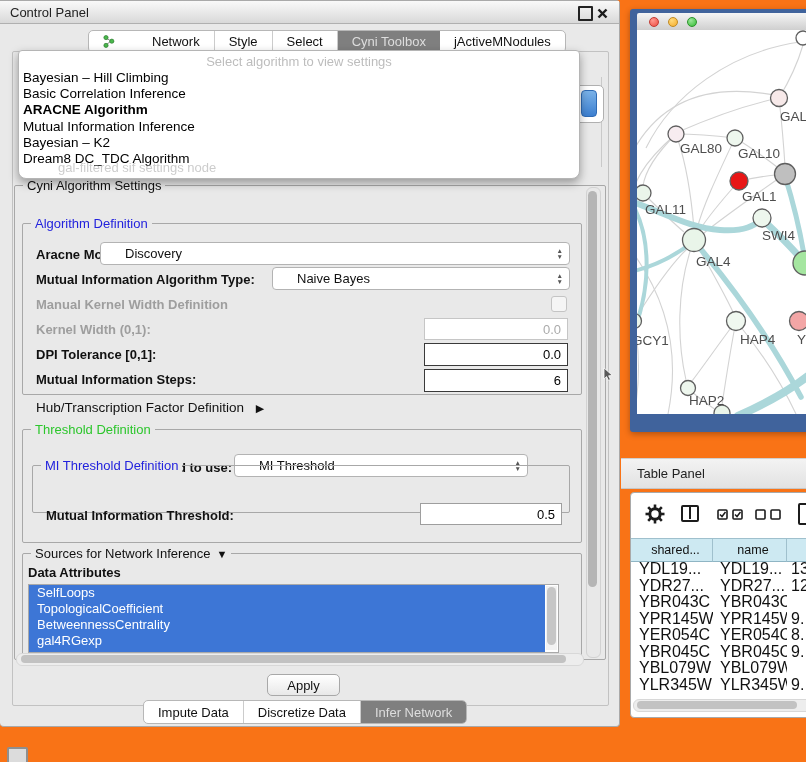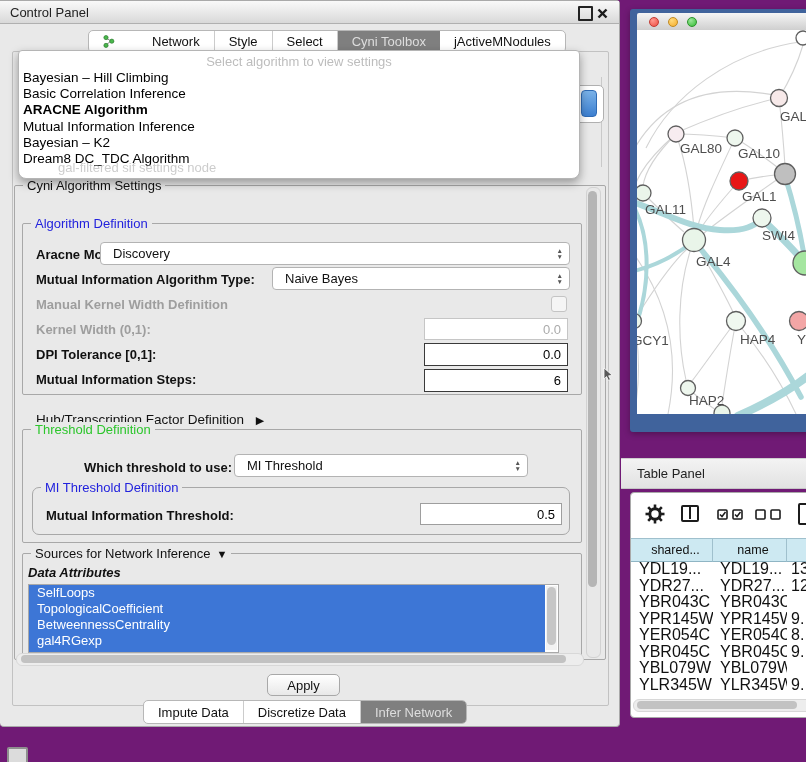--- a/index.html
+++ b/index.html
@@ -1,16 +1,16 @@
 <!DOCTYPE html>
 <html><head>
 <meta charset="utf-8">
 <style>
   html,body{margin:0;padding:0;}
-  #screen{position:relative;width:806px;height:762px;background:#701a75;overflow:hidden;
+  #screen{position:relative;width:806px;height:762px;background:#f97316;overflow:hidden;
           font-family:"Liberation Sans",sans-serif;color:#111;}
   .abs{position:absolute;}
 
   
   #cp{left:0;top:8;width:620px;height:727px;background:#e9e9e9;border:1px solid #a9a9a9;
       border-left:none;border-radius:0 4px 4px 4px;box-sizing:border-box;}
   #cp-titlebar{left:0;top:0;width:100%;height:22px;
       background:linear-gradient(#f9f9f9,#d9d9d9);border-bottom:1px solid #b0b0b0;}
   #cp-title{left:10px;top:4px;font-size:13px;color:#222;}
   .winbtn{top:5px;width:11px;height:11px;}
@@ -46,21 +46,21 @@
 
   
   .fieldset{border:1px solid #a8a8a8;border-radius:2px;}
   .legend{position:absolute;top:-8px;left:8px;background:#e9e9e9;padding:0 4px;font-size:13px;white-space:nowrap;}
   .legend.blue{color:#2222dd;}
   .legend.green{color:#2cc62c;}
   .lbl{font-size:13px;font-weight:bold;color:#111;white-space:nowrap;}
   .lbl.dis{color:#9e9e9e;}
 
   .combo{background:#fff;border:1px solid #b3b3b3;border-radius:4px;display:flex;align-items:center;
-      padding:0 6px 0 12px;font-size:13px;box-sizing:border-box;}
+      padding:0 6px 0 24px;font-size:13px;box-sizing:border-box;}
   .spin{margin-left:auto;display:flex;flex-direction:column;align-items:center;color:#555;
       font-size:6.5px;line-height:5.5px;padding-left:6px;}
   .tfield{text-align:right;font-size:13px;padding:0 6px;background:#fff;box-sizing:border-box;
       font-family:"Liberation Sans",sans-serif;}
   input.tfield{outline:none;}
   .f-dis{border:1px solid #c6c6c6;color:#ababab;}
   .f-en{border:1px solid #3a3a3a;color:#000;}
   .checkbox{width:14px;height:14px;background:#f5f5f5;border:1px solid #c4c4c4;border-radius:3px;}
   .tri{font-size:11px;color:#111;}
 
@@ -215,51 +215,51 @@
 
     <div class="abs lbl dis" style="left:36px;top:321px;">Kernel Width (0,1):</div>
     <input class="abs tfield f-dis" style="left: 424px; top: 317px; width: 144px; height: 22px;" disabled="" value="0.0">
 
     <div class="abs lbl" style="left:36px;top:346px;">DPI Tolerance [0,1]:</div>
     <input class="abs tfield f-en" style="left: 424px; top: 342px; width: 144px; height: 23px;" value="0.0">
 
     <div class="abs lbl" style="left:36px;top:371px;">Mutual Information Steps:</div>
     <input class="abs tfield f-en" style="left: 424px; top: 368px; width: 144px; height: 23px;" value="6">
 
-    <div class="abs" style="left:36px;top:399px;font-size:13.5px;margin-top:12px;">
+    <div class="abs" style="left:36px;top:399px;font-size:13.5px;">
       <span>Hub/Transcription Factor Definition</span>
       <span class="tri" style="margin-left:8px;">▶</span>
     </div>
 
     <div class="abs fieldset" style="left:22px;top:428px;width:558px;height:112px;">
       <span class="legend green">Threshold Definition</span>
     </div>
 
     <div class="abs lbl" style="left:84px;top:459px;">Which threshold to use:</div>
     <div class="abs combo" style="left:234px;top:453px;width:294px;height:23px;">
       <span>MI Threshold</span>
       <span class="spin">
           <span>▲</span>
           <span>▼</span>
         </span>
     </div>
 
-    <div class="abs fieldset" style="left:32px;top:486px;width:536px;height:46px;border-radius:7px;">
+    <div class="abs fieldset" style="left:32px;top:464px;width:536px;height:46px;">
       <span class="legend blue">MI Threshold Definition</span>
     </div>
     <div class="abs lbl" style="left:46px;top:507px;">Mutual Information Threshold:</div>
     <input class="abs tfield" style="left: 420px; top: 502px; width: 142px; height: 22px; border: 1px solid rgb(158, 158, 158);" value="0.5">
 
     <div class="abs fieldset" style="left:22px;top:552px;width:558px;height:108px;">
       <span class="legend" style="display:flex;align-items:center;">
         <span>Sources for Network Inference</span>
         <span class="tri" style="margin-left:6px;">▼</span>
       </span>
     </div>
-    <div class="abs lbl" style="left:28px;top:564px;font-style:italic;">Data Attributes</div>
+    <div class="abs lbl" style="left:28px;top:564px;">Data Attributes</div>
     <div id="attr-list" class="abs" style="left:28px;top:583px;width:529px;height:67px;">
       <div id="attr-items">
           <div class="attr-item">SelfLoops</div>
           <div class="attr-item">TopologicalCoefficient</div>
           <div class="attr-item">BetweennessCentrality</div>
           <div class="attr-item">gal4RGexp</div>
         </div>
       <div style="height:5px;background:#3d76d6;margin-right:13px;"></div>
       <div id="attr-sb">
         <div class="sb-v-thumb"></div>

